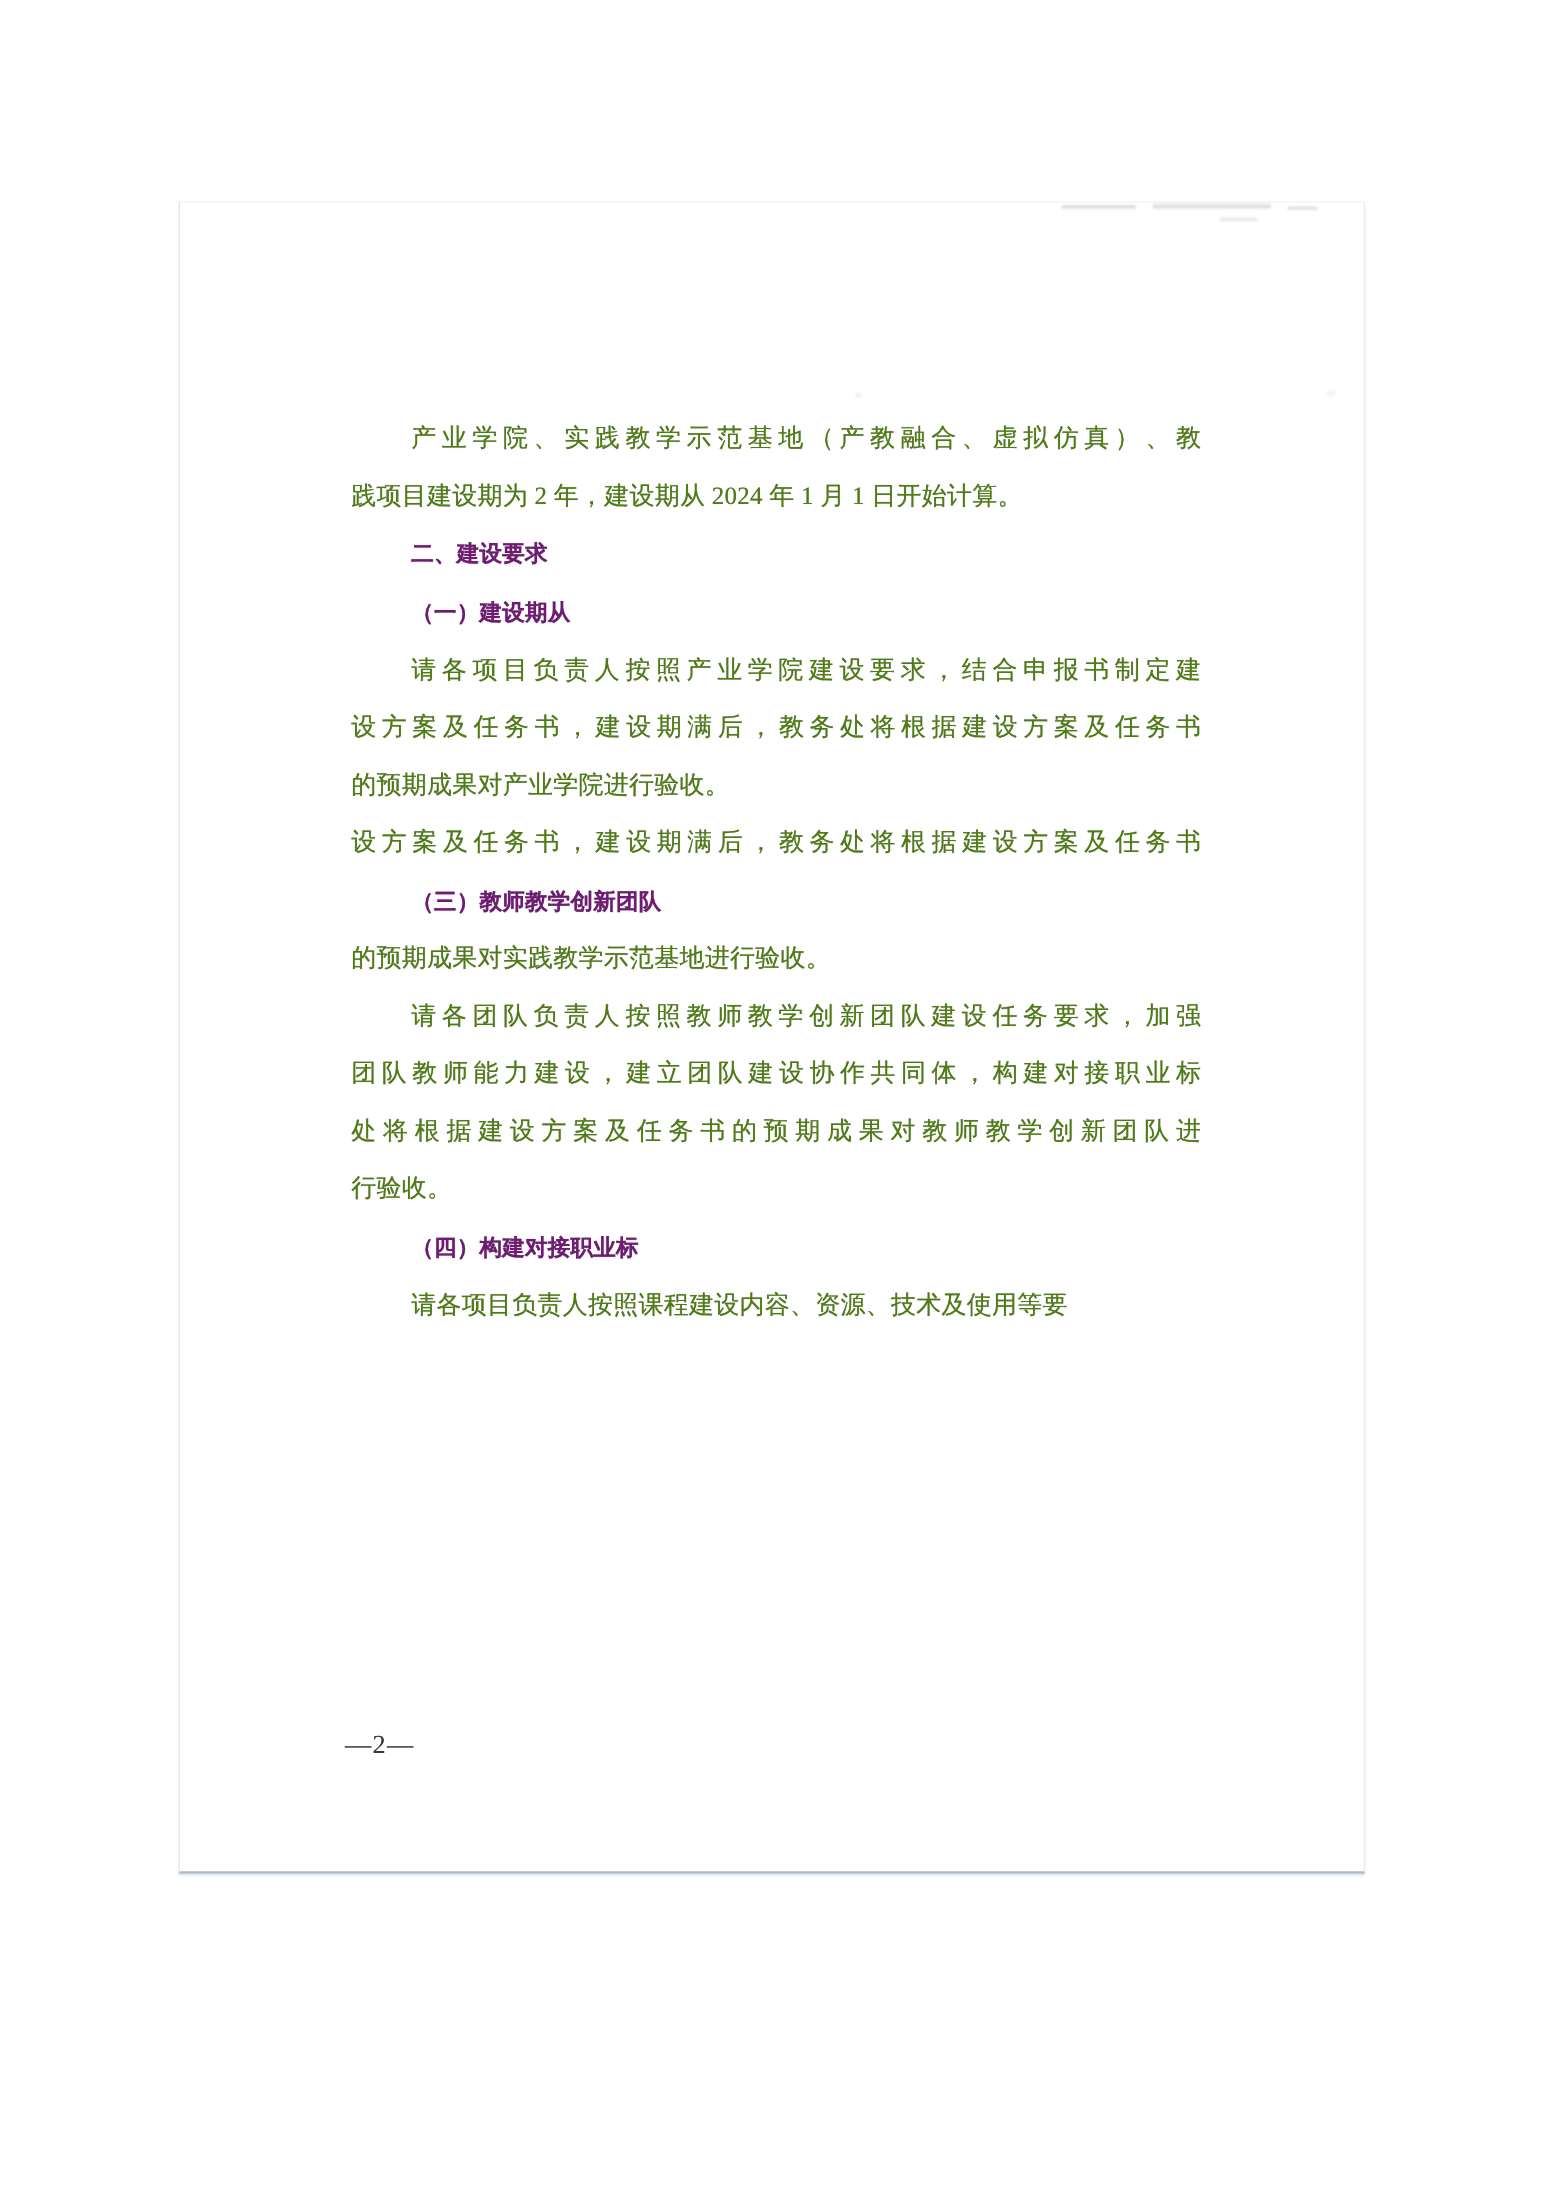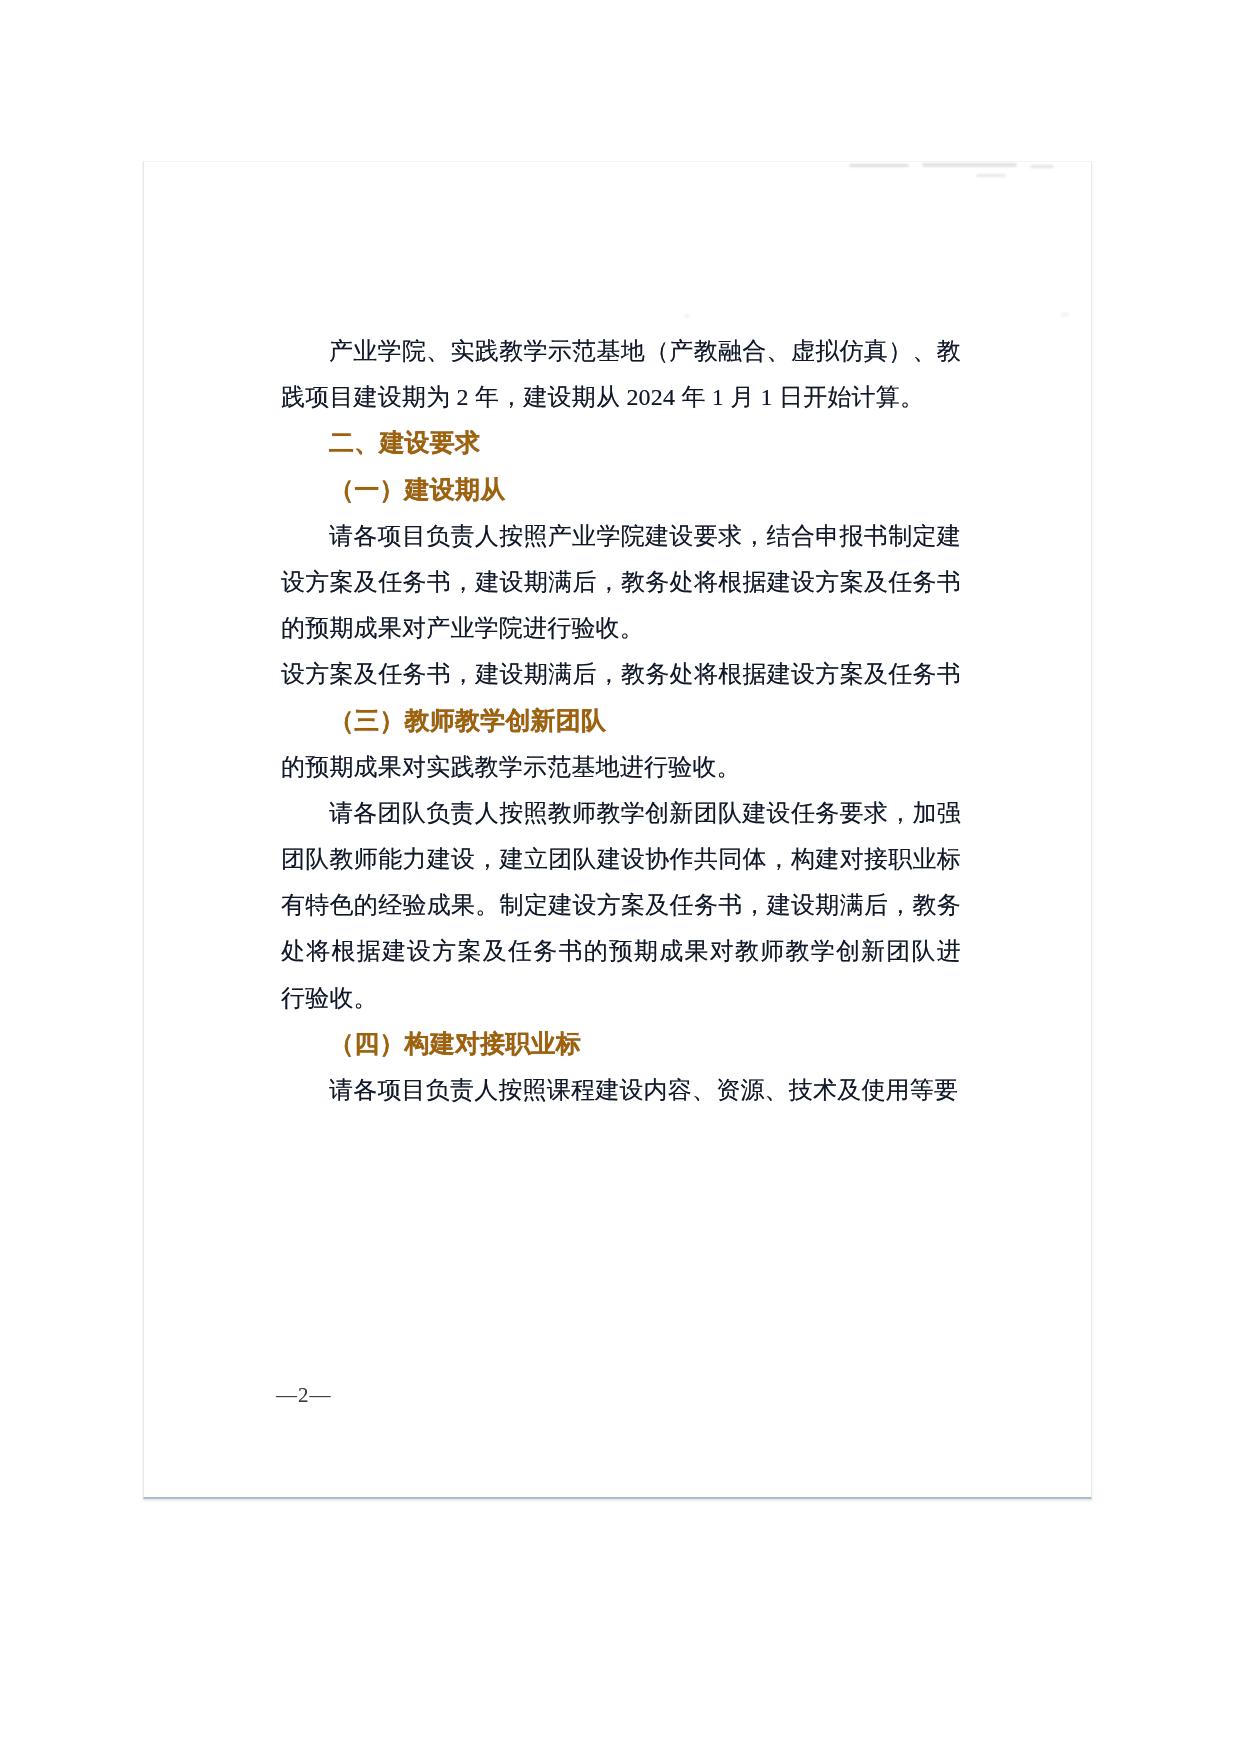--- a/index.html
+++ b/index.html
@@ -48,32 +48,32 @@
   
   .doc-body {
     position: absolute;
     left: 137px;
     top: 166px;
     width: 680px;
   }
   .line {
     height: 46.2px;
     line-height: 46.2px;
-    font-size: 24px;
+    font-size: 20px;
     letter-spacing: 0.2px;
-    color: #0f172a;
+    color: #4d7c0f;
     text-align: justify;
     text-align-last: justify;
     text-shadow: 0 0 0.6px rgba(46, 46, 49, 0.55);
     overflow: visible;
   }
   .line.h1, .line.h2 {
     font-weight: 700;
-    color: #a16207;
-    font-size: 25px;
+    color: #701a75;
+    font-size: 18px;
     text-align-last: left;
     text-indent: 48px;
     text-shadow: 0 0 0.7px rgba(30, 30, 33, 0.65);
   }
   .line.p.first { text-indent: 48px; }
   .line.p.last  { text-align-last: left; }
 
   .page-number {
     position: absolute;
     left: 132px;
@@ -103,21 +103,20 @@
         <div class="line h1 first last">二、建设要求</div>
         <div class="line h2 first last">（一）建设期从</div>
         <div class="line p first">请各项目负责人按照产业学院建设要求，结合申报书制定建</div>
         <div class="line p">设方案及任务书，建设期满后，教务处将根据建设方案及任务书</div>
         <div class="line p last">的预期成果对产业学院进行验收。</div>
         <div class="line p">设方案及任务书，建设期满后，教务处将根据建设方案及任务书</div>
         <div class="line h2 first last">（三）教师教学创新团队</div>
         <div class="line p last">的预期成果对实践教学示范基地进行验收。</div>
         <div class="line p first">请各团队负责人按照教师教学创新团队建设任务要求，加强</div>
         <div class="line p">团队教师能力建设，建立团队建设协作共同体，构建对接职业标</div>
-        <div class="line p">有特色的经验成果。制定建设方案及任务书，建设期满后，教务</div>
         <div class="line p">处将根据建设方案及任务书的预期成果对教师教学创新团队进</div>
         <div class="line p last">行验收。</div>
         <div class="line h2 first last">（四）构建对接职业标</div>
         <div class="line p first last">请各项目负责人按照课程建设内容、资源、技术及使用等要</div>
       </div>
 
     <div class="page-number">—2—</div>
   </div>
 </div>
 

